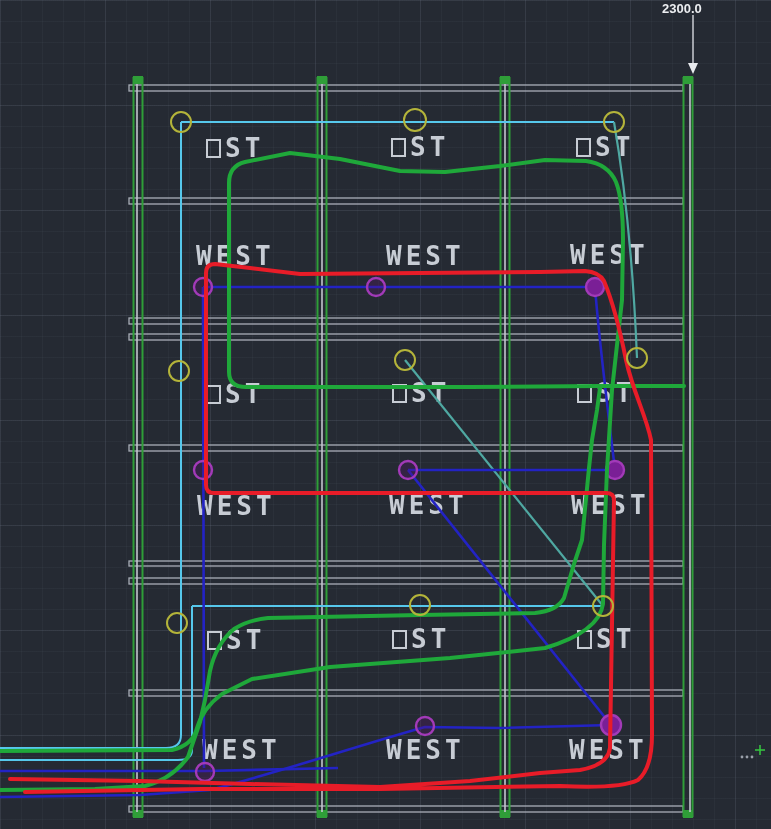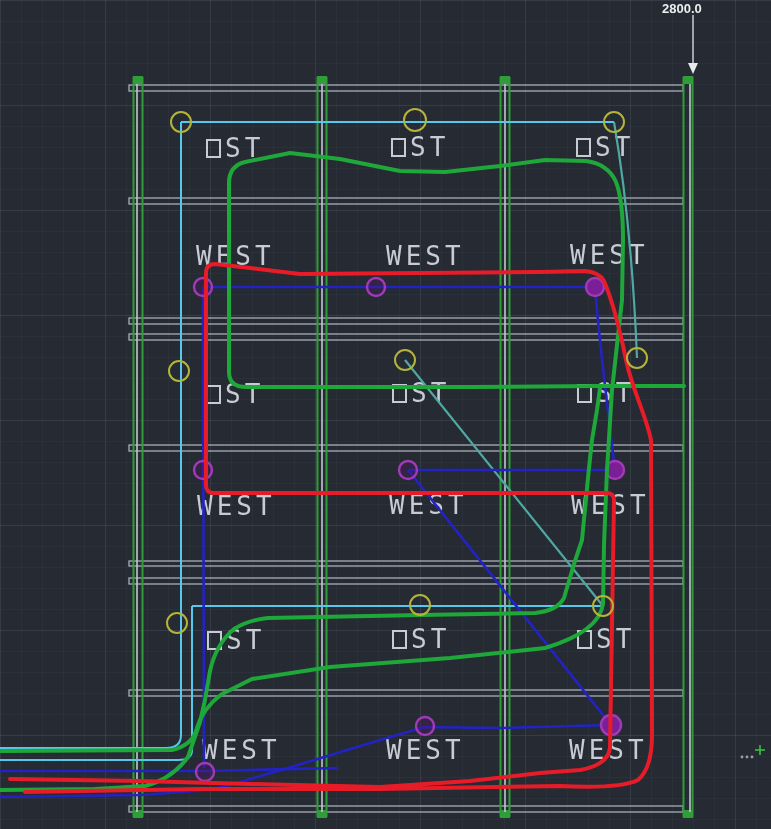--- a/index.html
+++ b/index.html
@@ -17,21 +17,21 @@
     font-family:"DejaVu Sans Mono","Liberation Mono",monospace;
   }
   .lbl{
     position:absolute;
     color:var(--text-gray,#c7ccd4);
     font-size:26px;line-height:1;
     letter-spacing:4px;
     font-family:"DejaVu Sans Mono","Liberation Mono",monospace;
     white-space:nowrap;
     z-index:1;
-    font-weight:400;
+    font-weight:700;
   }
   .box-o{
     display:inline-block;
     width:15px;height:19px;
     border:2.5px solid currentColor;
     box-sizing:border-box;
     margin-right:4px;
     vertical-align:-1px;
   }
   .dim-label{
@@ -84,21 +84,21 @@
   <div class="lbl" style="left:571px;top:492px">WEST</div>
 
   <div class="lbl" style="left:207px;top:627px"><span class="box-o"></span><span>ST</span></div>
   <div class="lbl" style="left:392px;top:626px"><span class="box-o"></span><span>ST</span></div>
   <div class="lbl" style="left:577px;top:626px"><span class="box-o"></span><span>ST</span></div>
 
   <div class="lbl" style="left:202px;top:737px">WEST</div>
   <div class="lbl" style="left:386px;top:737px">WEST</div>
   <div class="lbl" style="left:569px;top:737px">WEST</div>
 
-  <div class="dim-label">2800.0</div>
+  <div class="dim-label">2300.0</div>
 
   <svg class="routes" width="771" height="829" viewBox="0 0 771 829">
 
     <g>
       <rect class="beam" x="129" y="85" width="554" height="6"></rect>
       <rect class="beam" x="129" y="198" width="554" height="6"></rect>
       <rect class="beam" x="129" y="318" width="554" height="6"></rect>
       <rect class="beam" x="129" y="334" width="554" height="6"></rect>
       <rect class="beam" x="129" y="445" width="554" height="6"></rect>
       <rect class="beam" x="129" y="561" width="554" height="5"></rect>

